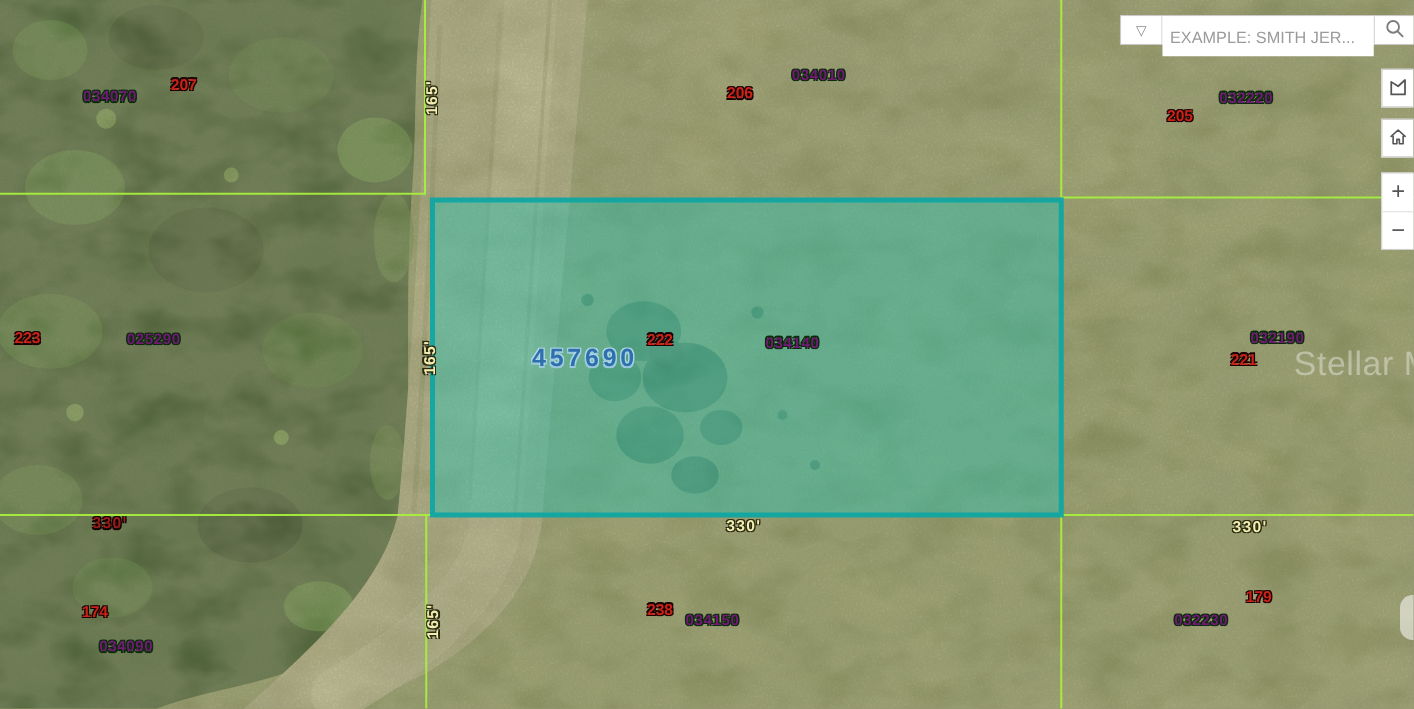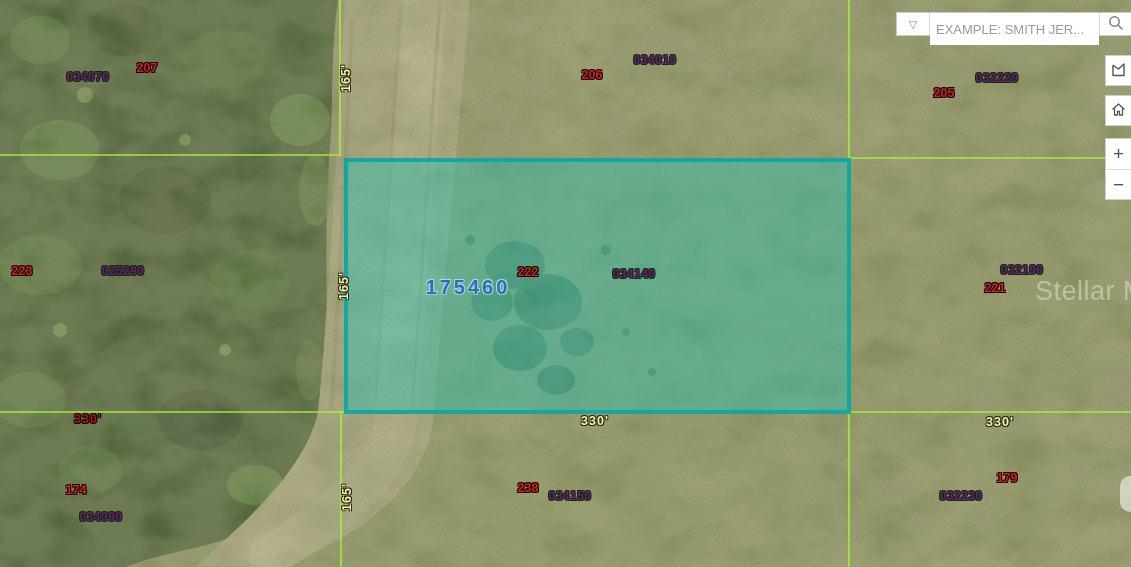--- a/index.html
+++ b/index.html
@@ -192,21 +192,21 @@
   <div class="lbl r" style="left:147px;top:68px">207</div>
   <div class="lbl r" style="left:592px;top:75px">206</div>
   <div class="lbl r" style="left:944px;top:93px">205</div>
   <div class="lbl r" style="left:22px;top:271px">223</div>
   <div class="lbl r" style="left:528px;top:272px">222</div>
   <div class="lbl r" style="left:995px;top:288px">221</div>
   <div class="lbl r" style="left:76px;top:490px">174</div>
   <div class="lbl r" style="left:528px;top:488px">238</div>
   <div class="lbl r" style="left:1007px;top:478px">179</div>
 
-  <div class="lbl blue" style="left:468px;top:287px">175460</div>
+  <div class="lbl blue" style="left:468px;top:287px">457690</div>
 
   <div class="lbl dim dim-dark" style="left:88px;top:419px">330'</div>
   <div class="lbl dim" style="left:595px;top:421px">330'</div>
   <div class="lbl dim" style="left:1000px;top:422px">330'</div>
   <div class="lbl dim rot" style="left:346px;top:78px">165'</div>
   <div class="lbl dim rot" style="left:344px;top:286px">165'</div>
   <div class="lbl dim rot" style="left:347px;top:497px">165'</div>
 
   <div class="watermark">Stellar MLS</div>
 

